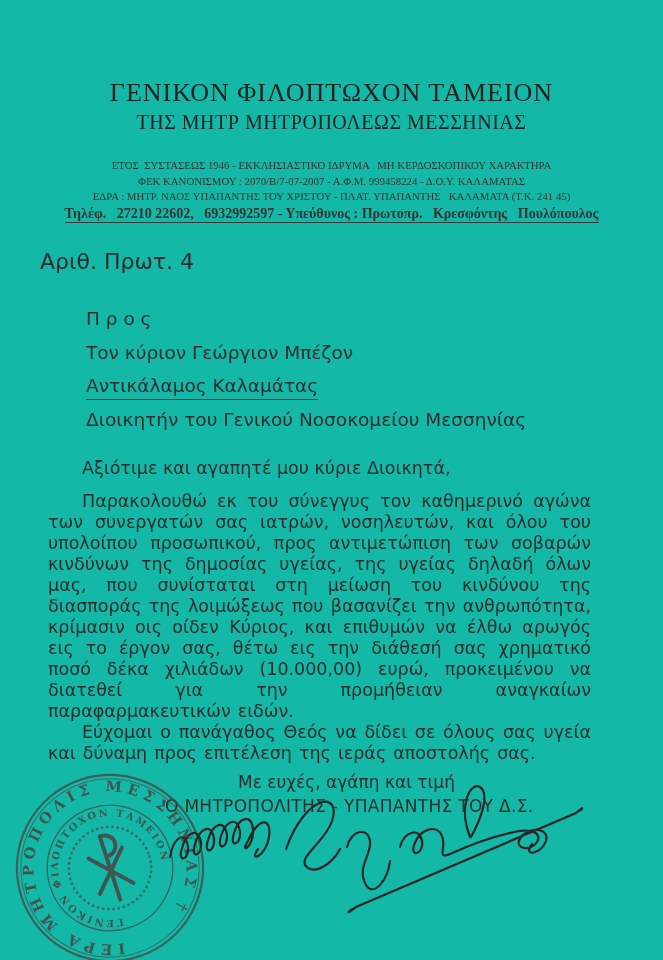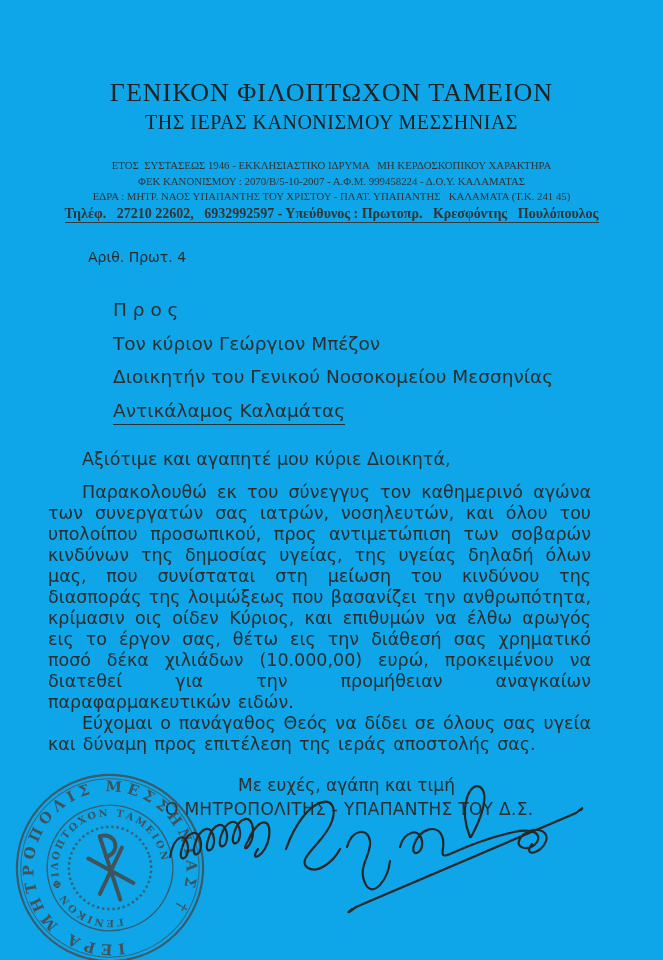--- a/index.html
+++ b/index.html
@@ -1,18 +1,18 @@
 <!DOCTYPE html>
 <html lang="el"><head>
 <meta charset="utf-8">
 <style>
   html,body { margin:0; padding:0; background:#e9e9e9; }
   .page {
     position:relative; width:663px; height:960px; margin:0 auto;
-    background:#0ea5e9; overflow:hidden;
+    background:#14b8a6; overflow:hidden;
     font-family:"DejaVu Sans", sans-serif; color:#2e2e2e;
   }
   
   .letterhead { text-align:center; padding-top:78px; }
   .lh-title1 {
     font-family:"Liberation Serif", serif; font-size:26px; font-weight:500;
     letter-spacing:1px; color:#222; line-height:30px;
   }
   .lh-title2 {
     font-family:"Liberation Serif", serif; font-size:20px; font-weight:500;
@@ -21,71 +21,71 @@
   .lh-info { margin-top:24px; font-family:Liberation Serif, serif;
     font-size:10.8px; color:#333; line-height:15.5px; }
   .lh-info .info-line { white-space:pre; }
   .phone-line {
     display:inline-block; white-space:pre; font-size:14px; font-weight:bold;
     border-bottom:1.6px solid #3a3a3a; padding-bottom:1px; margin-top:1px;
   }
   
   .ref-row {
     display:flex; justify-content:space-between;
-    margin:26px 118px 0 88px; font-size:14px; color:#2b2b2b;
+    margin:26px 118px 0 40px; font-size:22px; color:#2b2b2b;
   }
   
-  .recipient { margin:28px 0 0 113px; font-size:18.5px; line-height:33.5px; }
+  .recipient { margin:28px 0 0 86px; font-size:18.5px; line-height:33.5px; }
   .recipient .pre { white-space:pre; }
   .u { border-bottom:1.4px solid #2e2e2e; padding-bottom:0px; display:inline-block; line-height:26px;}
   
   .salutation { margin:22px 70px 13px 82px; font-size:17.5px; }
   .body-par {
     margin:5px 72px 0 48px; font-size:17.5px; line-height:21px;
     text-align:justify; text-indent:34px; color:#2d2d2d; word-spacing:1.5px;
   }
   
-  .regards { margin:20px 0 0 238px; font-size:17px; }
+  .regards { margin:8px 0 0 238px; font-size:17px; }
   .signer-title { margin:4px 0 0 165px; font-size:17px; letter-spacing:0.3px; }
   
   .seal-wrap {
     position:absolute; left:12px; top:770px; width:196px; height:196px;
     transform:rotate(-18deg); opacity:0.88; pointer-events:none;
   }
   .sig-wrap {
     position:absolute; left:140px; top:775px; width:470px; height:185px;
     pointer-events:none;
   }
   svg text { font-family:"DejaVu Serif", serif; }
 </style>
 </head>
 <body>
 
 <div class="page">
 
   <div class="letterhead">
     <div class="lh-title1">ΓΕΝΙΚΟΝ ΦΙΛΟΠΤΩΧΟΝ ΤΑΜΕΙΟΝ</div>
-    <div class="lh-title2">ΤΗΣ ΙΕΡΑΣ ΚΑΝΟΝΙΣΜΟΥ ΜΕΣΣΗΝΙΑΣ</div>
+    <div class="lh-title2">ΤΗΣ ΜΗΤΡ ΜΗΤΡΟΠΟΛΕΩΣ ΜΕΣΣΗΝΙΑΣ</div>
     <div class="lh-info">
       <div class="info-line">ΕΤΟΣ  ΣΥΣΤΑΣΕΩΣ 1946 - ΕΚΚΛΗΣΙΑΣΤΙΚΟ ΙΔΡΥΜΑ   ΜΗ ΚΕΡΔΟΣΚΟΠΙΚΟΥ ΧΑΡΑΚΤΗΡΑ</div>
-      <div class="info-line">ΦΕΚ ΚΑΝΟΝΙΣΜΟΥ : 2070/Β/5-10-2007 - Α.Φ.Μ. 999458224 - Δ.Ο.Υ. ΚΑΛΑΜΑΤΑΣ</div>
+      <div class="info-line">ΦΕΚ ΚΑΝΟΝΙΣΜΟΥ : 2070/Β/7-07-2007 - Α.Φ.Μ. 999458224 - Δ.Ο.Υ. ΚΑΛΑΜΑΤΑΣ</div>
       <div class="info-line">ΕΔΡΑ : ΜΗΤΡ. ΝΑΟΣ ΥΠΑΠΑΝΤΗΣ ΤΟΥ ΧΡΙΣΤΟΥ - ΠΛΑΤ. ΥΠΑΠΑΝΤΗΣ   ΚΑΛΑΜΑΤΑ (Τ.Κ. 241 45)</div>
       <div><span class="phone-line">Τηλέφ.   27210 22602,   6932992597 - Υπεύθυνος : Πρωτοπρ.   Κρεσφόντης   Πουλόπουλος</span></div>
     </div>
   </div>
 
   <div class="ref-row">
     <span>Αριθ. Πρωτ. 4</span>
   </div>
 
   <div class="recipient">
     <div class="pre">Π ρ ο ς</div>
     <div>Τον κύριον Γεώργιον Μπέζον</div>
+    <div><span class="u">Αντικάλαμος Καλαμάτας</span></div>
     <div>Διοικητήν του Γενικού Νοσοκομείου Μεσσηνίας</div>
-    <div><span class="u">Αντικάλαμος Καλαμάτας</span></div>
   </div>
 
   <div class="salutation">Αξιότιμε και αγαπητέ μου κύριε Διοικητά,</div>
   <p class="body-par">Παρακολουθώ εκ του σύνεγγυς τον καθημερινό αγώνα των συνεργατών σας ιατρών, νοσηλευτών, και όλου του υπολοίπου προσωπικού, προς αντιμετώπιση  των σοβαρών κινδύνων της δημοσίας υγείας, της υγείας δηλαδή όλων μας, που συνίσταται στη μείωση του κινδύνου της διασποράς της λοιμώξεως που βασανίζει την ανθρωπότητα, κρίμασιν οις οίδεν Κύριος, και επιθυμών να έλθω αρωγός εις το έργον σας, θέτω εις την διάθεσή σας χρηματικό ποσό δέκα χιλιάδων (10.000,00) ευρώ, προκειμένου να διατεθεί για την προμήθειαν αναγκαίων παραφαρμακευτικών ειδών.</p>
   <p class="body-par" style="margin-top:0;">Εύχομαι ο πανάγαθος Θεός να δίδει σε όλους σας υγεία και δύναμη προς επιτέλεση της ιεράς αποστολής σας.</p>
 
   <div class="regards">Με ευχές, αγάπη και τιμή</div>
   <div class="signer-title">Ο ΜΗΤΡΟΠΟΛΙΤΗΣ - ΥΠΑΠΑΝΤΗΣ ΤΟΥ Δ.Σ.</div>
 
   <div class="seal-wrap">

